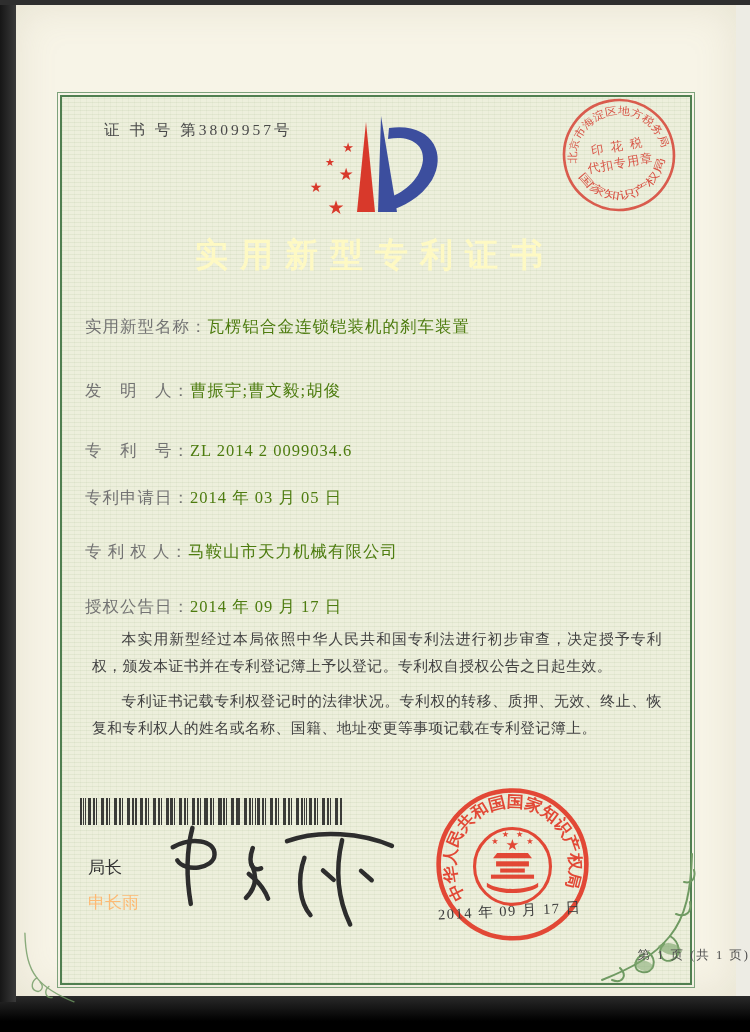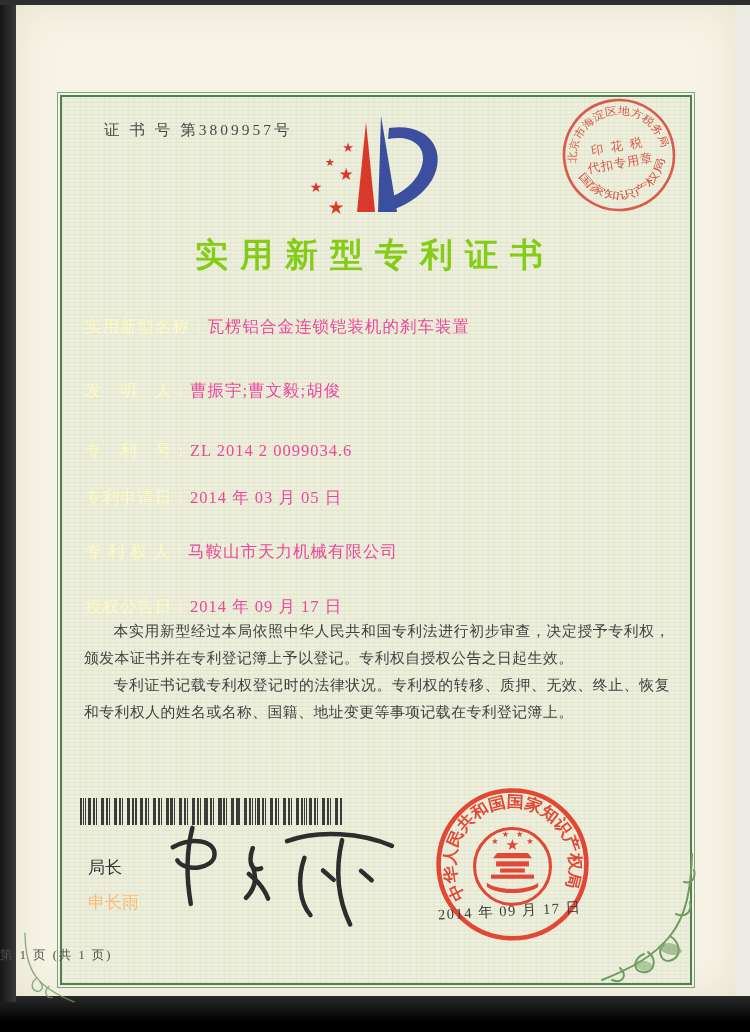--- a/index.html
+++ b/index.html
@@ -15,41 +15,41 @@
   .paper{left:16px;top:5px;width:720px;height:991px;background:#f7f4e7;
          box-shadow:inset 0 0 40px rgba(160,150,110,.18);}
   
   .frame{left:57px;top:92px;width:636px;height:894px;border:1px solid #7da27b;}
   .frame-inner{position:absolute;inset:2px;border:2px solid #507f50;
       background-color:#edefdc;
       background-image:repeating-linear-gradient(0deg,rgba(110,145,85,.09) 0 1px,rgba(0,0,0,0) 1px 4px),
                        repeating-linear-gradient(90deg,rgba(110,145,85,.05) 0 1px,rgba(0,0,0,0) 1px 6px);}
   .cert-no{left:76px;top:120px;font-size:15.5px;letter-spacing:3px;color:#4a4a4a;margin-left:28px;}
   .title{left:0;top:233px;width:750px;text-align:center;font-size:33px;font-weight:700;
-         letter-spacing:12px;color:#84cc16;}
+         letter-spacing:12px;color:#fef9c3;}
   .field-row{left:85px;width:580px;font-size:16.5px;color:#3a3a3a;letter-spacing:1px;white-space:nowrap;}
-  .field-label{color:#fef9c3;margin-top:48px;}
-  .field-value{color:#ec4899;}
+  .field-label{color:#737373;margin-top:48px;}
+  .field-value{color:#4d7c0f;}
   .r0{top:316px}.r1{top:380px}.r2{top:440px}.r3{top:487px}.r4{top:541px}.r5{top:596px}
   .body-text{left:84px;top:618px;width:586px;}
-  .body-text p{margin:0;font-size:14.8px;line-height:27px;color:#414141;text-align:justify;
+  .body-text p{margin:8px;font-size:14.8px;line-height:27px;color:#414141;text-align:justify;
                text-indent:2em;letter-spacing:.5px;}
   .barcode{left:80px;top:798px;width:262px;height:27px;opacity:.85;
     background-image:
       repeating-linear-gradient(90deg,#1d1d1d 0 2px,rgba(0,0,0,0) 2px 3px,#1d1d1d 3px 4px,rgba(0,0,0,0) 4px 8px,#1d1d1d 8px 11px,rgba(0,0,0,0) 11px 13px),
       repeating-linear-gradient(90deg,rgba(0,0,0,0) 0 5px,#1d1d1d 5px 6px,rgba(0,0,0,0) 6px 17px);}
   .director-title{left:88px;top:856px;font-size:17px;color:#333;font-family:"Liberation Sans",sans-serif;}
   .director-name{left:88px;top:891px;font-size:17px;color:#fdba74;font-family:"Liberation Sans",sans-serif;}
   .signature{left:155px;top:813px;transform:rotate(2deg);}
   .seal{left:415px;top:772px;opacity:.92;}
   .seal-date{left:438px;top:901px;width:170px;font-size:14.5px;color:#3b3b3b;
              letter-spacing:1.5px;transform:rotate(-3deg);}
   .tax-stamp{left:548px;top:84px;transform:rotate(-10deg);opacity:.85;}
   .logo{left:288px;top:106px;}
-  .page-footer{left:0;top:947px;width:750px;text-align:left;font-size:12.5px;
+  .page-footer{left:0;top:947px;width:750px;text-align:right;font-size:12.5px;
                color:#4e4e4e;letter-spacing:2px;}
   .ornament-br{left:596px;top:852px;}
   .ornament-bl{left:22px;top:932px;transform:scaleX(-1);opacity:.8;}
 </style>
 </head>
 <body>
 
 <div>
   <div class="abs paper"></div>
   <div class="abs scan-right-edge"></div>

